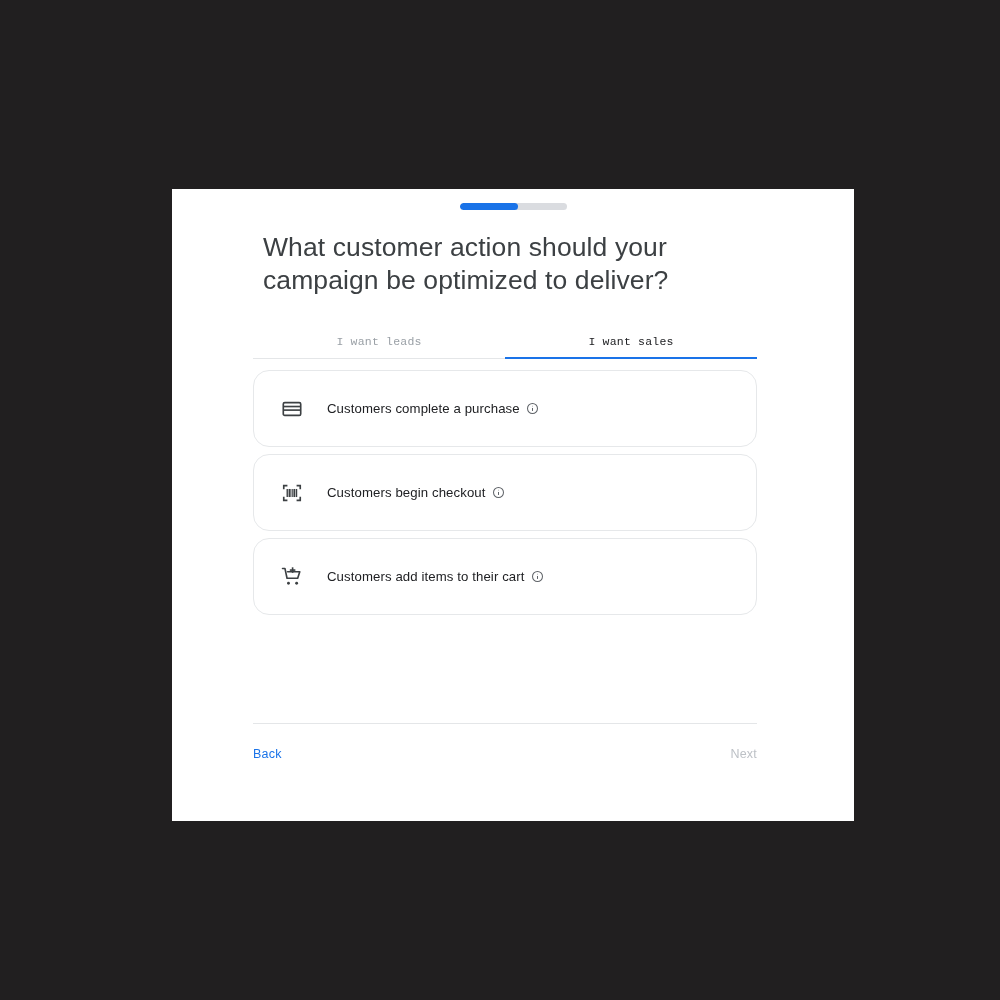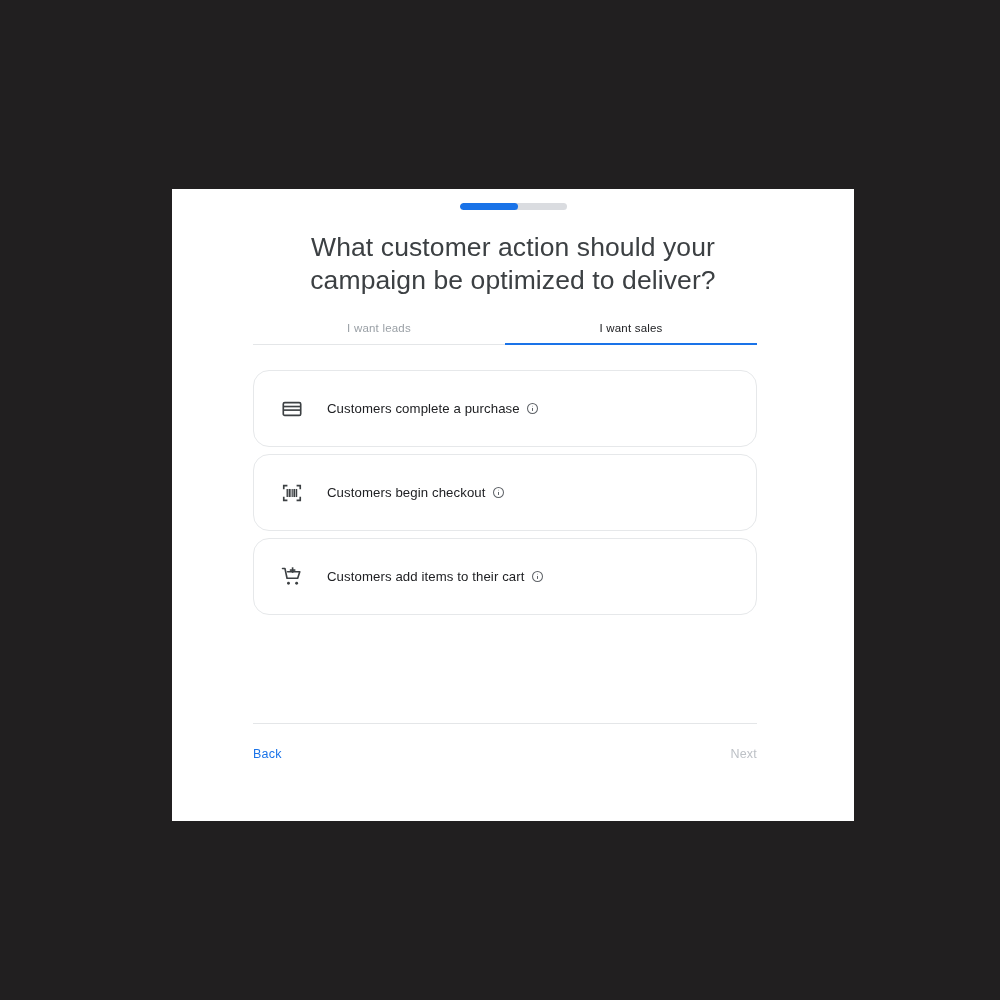--- a/index.html
+++ b/index.html
@@ -50,33 +50,33 @@
     height: 7px;
     width: 55%;
     background: #1a73e8;
     border-radius: 4px;
   }
   .title {
     position: absolute;
     left: 91px;
     top: 42px;
     width: 500px;
-    text-align: center;
     font-size: 26.5px;
     line-height: 33px;
     font-weight: 300;
     color: #3c4043;
     letter-spacing: 0.1px;
   }
   .tabs {
     position: absolute;
     left: 81px;
-    top: 133px;
-    width: 504px;
-    display: flex;
+    top: 146px;
+    width: 504px;
+    display: flex;
+    font-family: Liberation Mono, monospace;
   }
   .tab {
     flex: 1 1 50%;
     text-align: center;
     font-size: 11.5px;
     font-weight: 400;
     padding-bottom: 10px;
     border-bottom: 1px solid #e4e6e8;
     color: #9aa0a6;
     letter-spacing: 0.2px;

